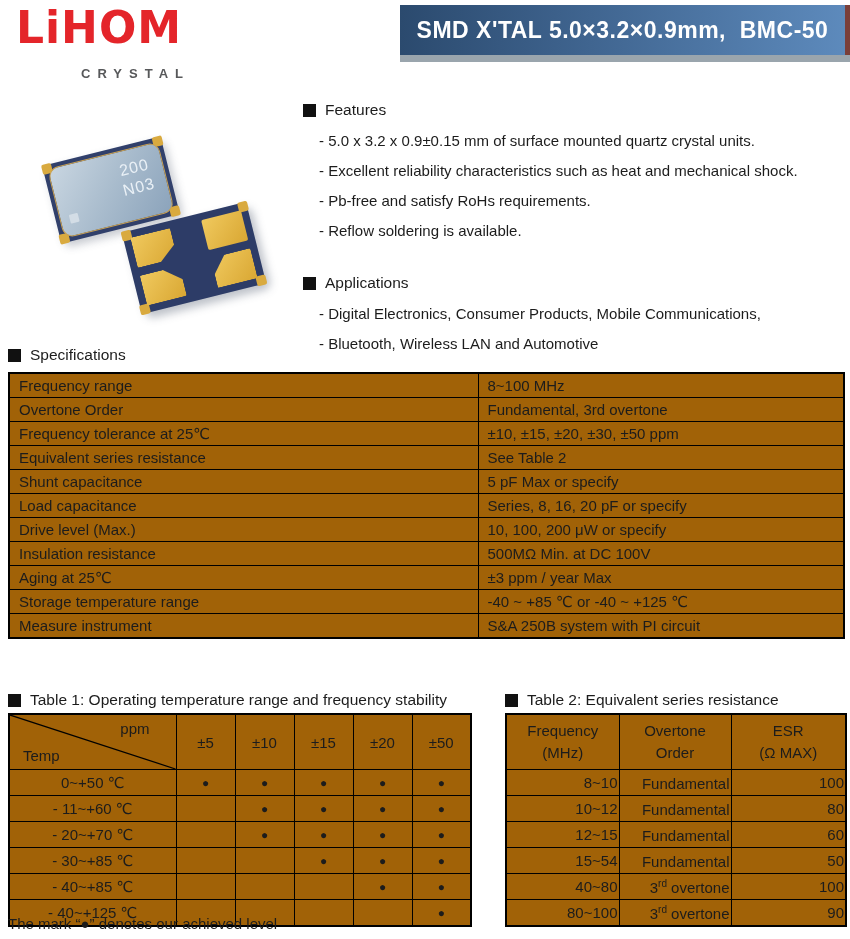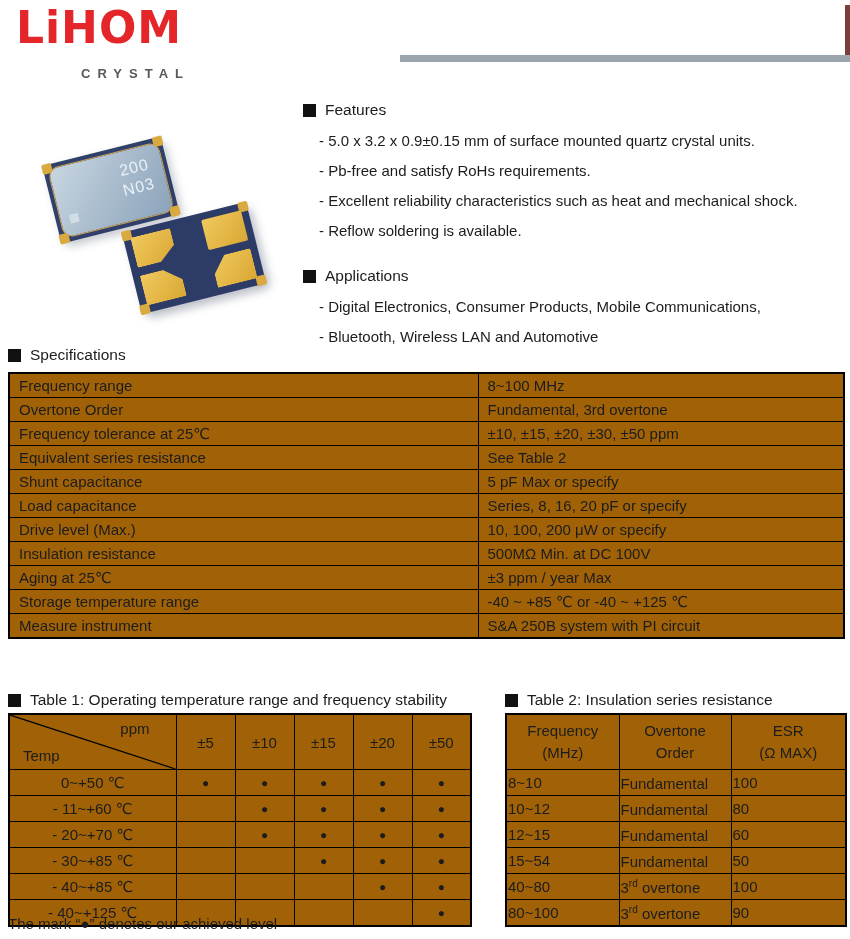--- a/index.html
+++ b/index.html
@@ -39,21 +39,21 @@
   .pad.p-tl { left:7px; top:7px; clip-path:polygon(0 0,100% 0,100% 55%,58% 100%,0 100%); }
   .pad.p-tr { right:7px; top:7px; }
   .pad.p-bl { left:7px; bottom:7px; clip-path:polygon(0 0,58% 0,100% 45%,100% 100%,0 100%); }
   .pad.p-br { right:7px; bottom:7px; clip-path:polygon(35% 0,100% 0,100% 100%,0 100%,0 55%); }
 
   
   .sec-head { display:flex; align-items:center; gap:9px; font-size:15.5px; }
   .bullet-sq { width:13px; height:13px; background:#111; flex:0 0 auto; }
   .features { position:absolute; left:303px; top:101px; width:547px; }
   .feat-item { margin:13px 0 0 16px; font-size:15px; }
-  .apps-head { margin-top:28px; }
+  .apps-head { margin-top:35px; }
 
   .spec-head { position:absolute; left:8px; top:346px; }
 
   
   table { border-collapse:collapse; table-layout:fixed; background:#a16207; }
   td, th { border:1px solid #000; font-size:15px; font-weight:normal; overflow:hidden; white-space:nowrap; }
 
   .spec-table { position:absolute; left:8px; top:372px; width:837px; border:2px solid #000; }
   .spec-table td { height:23px; padding:0 4px 0 9px; text-align:left; vertical-align:middle; }
 
@@ -64,33 +64,36 @@
   .t1 th { height:52px; vertical-align:middle; text-align:center; }
   .t1 td { height:23px; text-align:center; vertical-align:middle; }
   .t1 .dot { font-size:12px; }
   .corner-cell { position:relative; padding:0; }
   .corner-cell svg { position:absolute; left:0; top:0; width:100%; height:100%; }
   .corner-top { position:absolute; top:5px; right:26px; font-size:15px; }
   .corner-bottom { position:absolute; bottom:5px; left:13px; font-size:15px; }
 
   .t2 { position:absolute; left:505px; top:713px; width:340px; border:2px solid #000;padding-left:40px; }
   .t2 th { height:52px; vertical-align:middle; text-align:center; line-height:22px; }
-  .t2 td { height:23px; text-align:left; vertical-align:middle; }
+  .t2 td { height:23px; text-align:right; vertical-align:middle; }
   .sup { vertical-align:super; font-size:10px; }
 
   .footnote { position:absolute; left:8px; top:915px; font-size:15px; }
 </style>
 </head>
 <body>
 
 <div class="page">
 
   <div class="logo">
     <div class="logo-brand">LiHOM</div>
     <div class="logo-sub">CRYSTAL</div>
+  </div>
+  <div class="banner">
+    <span class="banner-title">SMD X'TAL 5.0×3.2×0.9mm,  BMC-50</span>
   </div>
   <div class="banner-stripe"></div>
   <div class="banner-underline"></div>
 
   <div class="product">
     <div class="chip chip-top">
       <div class="corner c-tl"></div>
       <div class="corner c-tr"></div>
       <div class="corner c-bl"></div>
       <div class="corner c-br"></div>
@@ -113,22 +116,22 @@
       <div class="pad p-br"></div>
     </div>
   </div>
 
   <div class="features">
     <div class="sec-head">
       <span class="bullet-sq"></span>
       <span>Features</span>
     </div>
     <div class="feat-item">- 5.0 x 3.2 x 0.9±0.15 mm of surface mounted quartz crystal units.</div>
+    <div class="feat-item">- Excellent reliability characteristics such as heat and mechanical shock.</div>
     <div class="feat-item">- Pb-free and satisfy RoHs requirements.</div>
-    <div class="feat-item">- Excellent reliability characteristics such as heat and mechanical shock.</div>
     <div class="feat-item">- Reflow soldering is available.</div>
     <div class="sec-head apps-head">
       <span class="bullet-sq"></span>
       <span>Applications</span>
     </div>
     <div class="feat-item">- Digital Electronics, Consumer Products, Mobile Communications,</div>
     <div class="feat-item">- Bluetooth, Wireless LAN and Automotive</div>
   </div>
 
   <div class="sec-head spec-head">
@@ -263,21 +266,21 @@
           <td class="dot"></td>
           <td class="dot"></td>
           <td class="dot"></td>
           <td class="dot">●</td>
         </tr>
   </tbody>
     </table>
 
   <div class="sec-head t2-head">
     <span class="bullet-sq"></span>
-    <span>Table 2: Insulation series resistance</span>
+    <span>Table 2: Equivalent series resistance</span>
   </div>
   <table class="t2">
     <colgroup>
         <col style="width:113px">
         <col style="width:112px">
         <col style="width:115px">
       </colgroup>
     <tbody>
         <tr>
       <th><span>Frequency</span><br><span>(MHz)</span></th>

